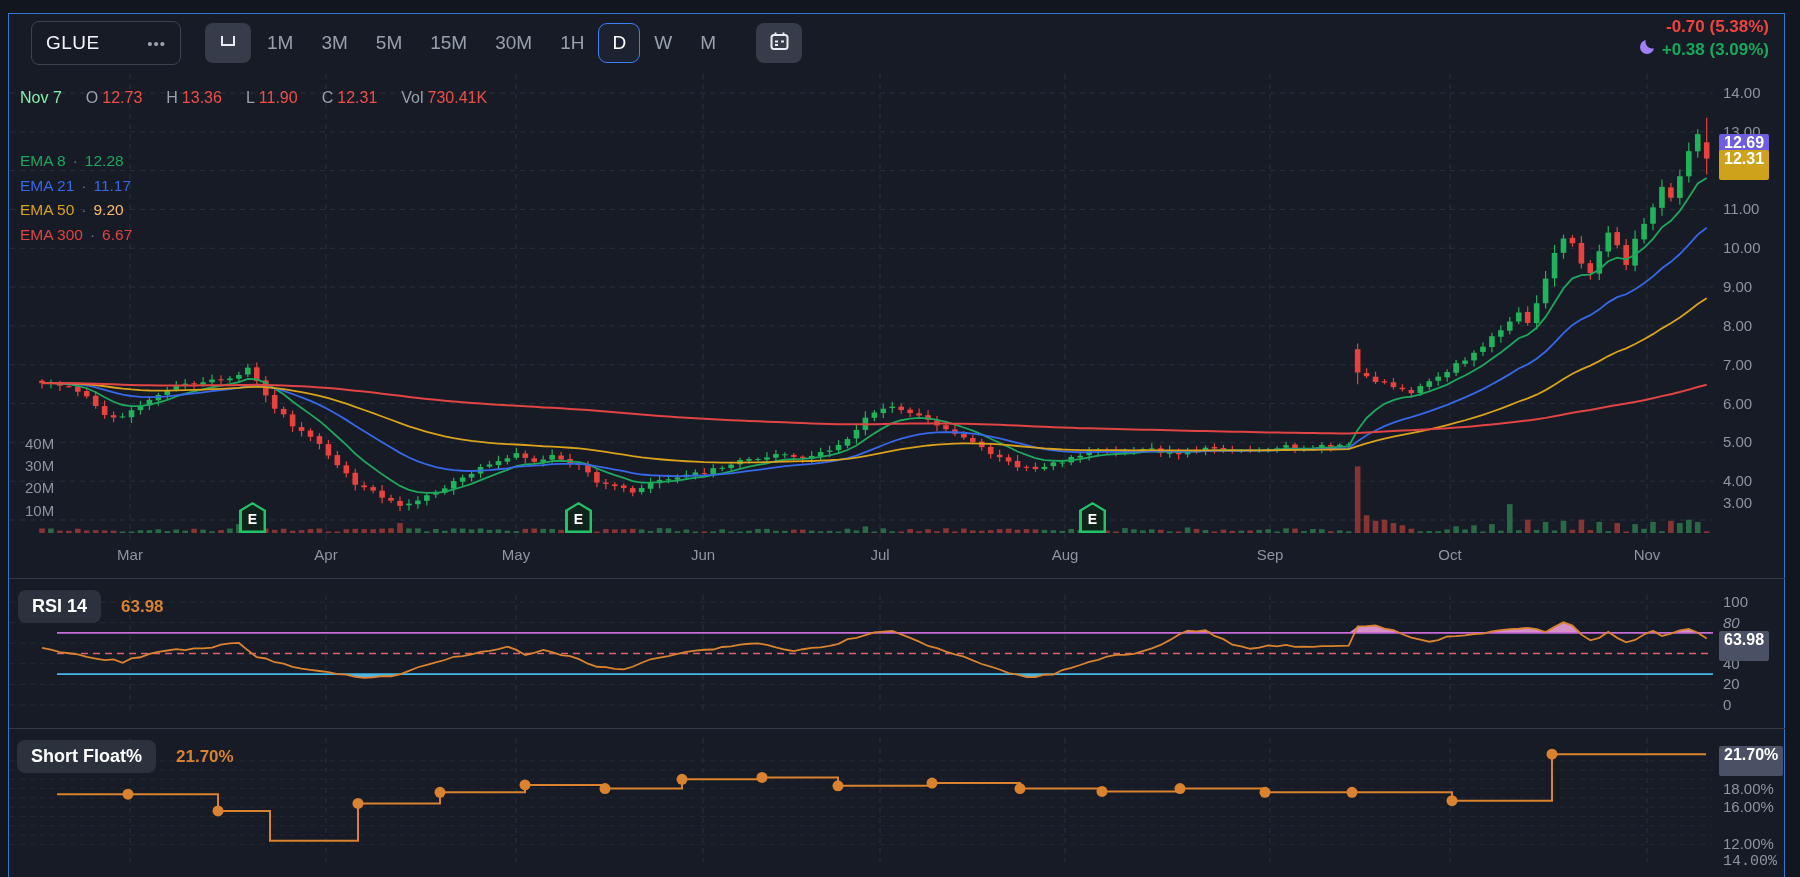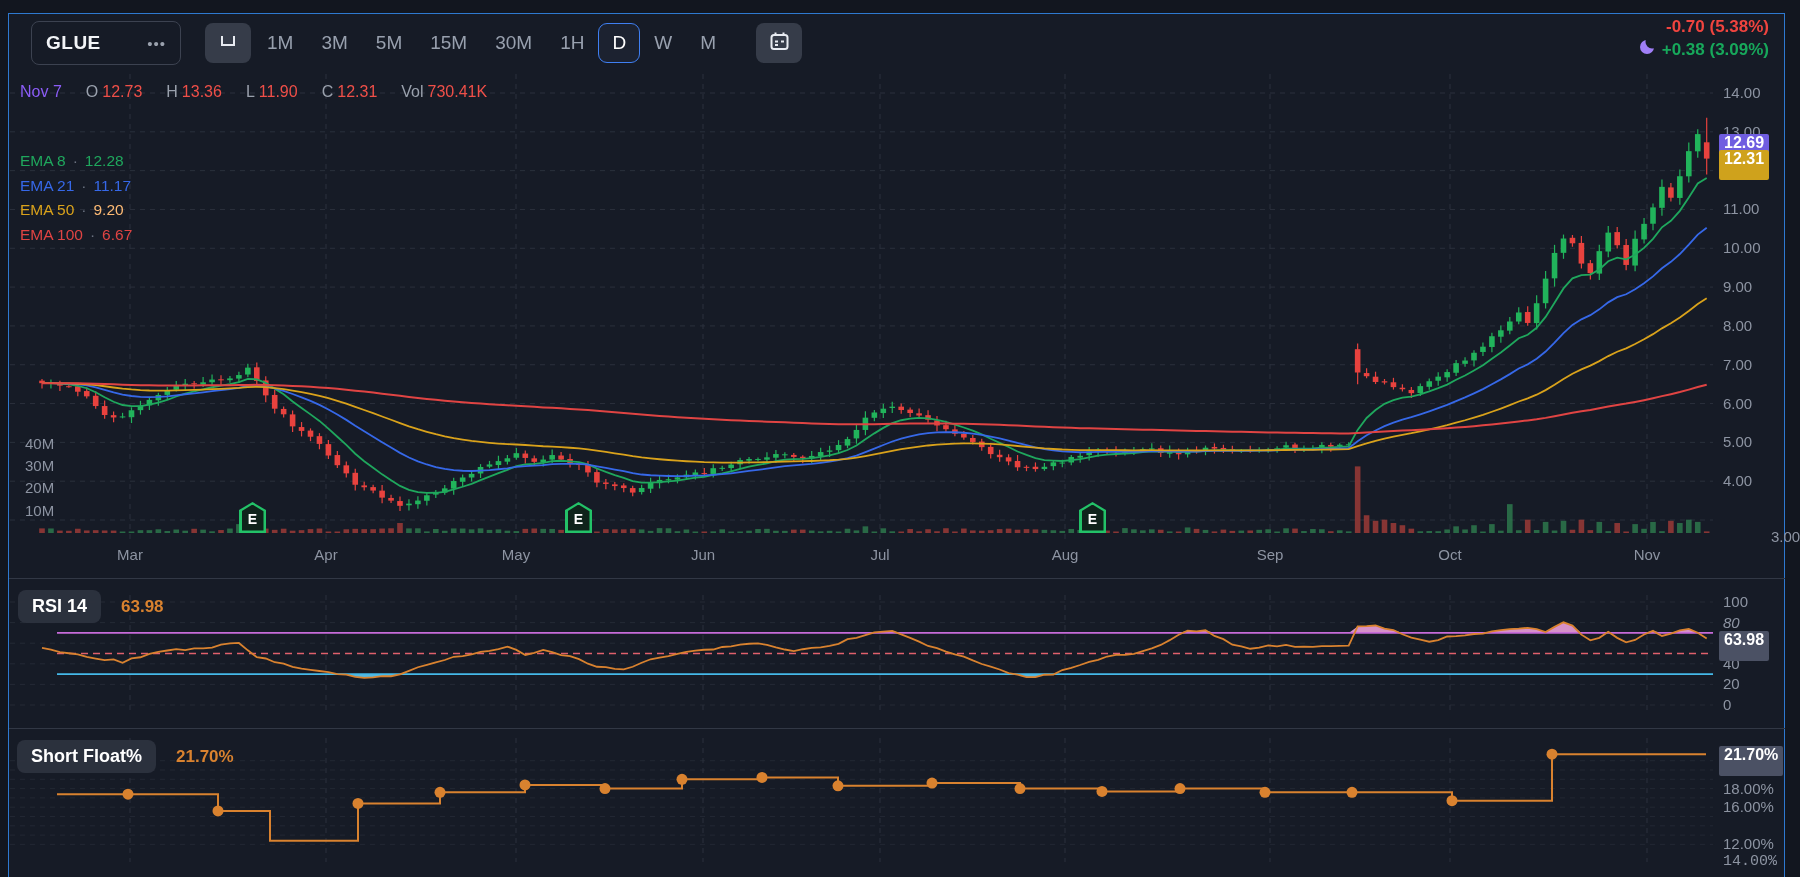--- a/index.html
+++ b/index.html
@@ -8,36 +8,36 @@
     border:1px solid #2e79d0;border-bottom:none;box-sizing:border-box;z-index:0;}
   #canvas{position:absolute;left:0;top:0;z-index:1;}
   #labels{position:absolute;left:0;top:0;z-index:2;}
   .axlab{position:absolute;color:#8d94a2;font-size:15px;white-space:nowrap;}
   .tag{position:absolute;left:1719px;height:30px;line-height:17px;padding:0 5px;border-radius:2px;
     color:#fff;font-size:16px;font-weight:bold;white-space:nowrap;}
   
   #toolbar{position:absolute;left:9px;top:14px;width:1776px;height:58px;z-index:3;}
   #symbol-box{position:absolute;left:22px;top:7px;width:150px;height:44px;border:1px solid #3c4250;
     border-radius:8px;display:flex;align-items:center;justify-content:space-between;padding:0 14px;box-sizing:border-box;cursor:pointer;}
-  #symbol-text{color:#f2f4f7;font-size:19px;font-weight:700;letter-spacing:.5px;}
+  #symbol-text{color:#f2f4f7;font-size:19px;font-weight:400;letter-spacing:.5px;}
   #symbol-menu{color:#9aa1ad;font-size:15px;letter-spacing:1px;}
   .sq-btn{position:absolute;top:9px;width:46px;height:40px;background:#363c49;border-radius:8px;
     display:flex;align-items:center;justify-content:center;cursor:pointer;}
   #intervals{position:absolute;left:244px;top:9px;height:40px;display:flex;align-items:center;}
   .int-btn{color:#98a0ae;font-size:19px;padding:0 14px;height:40px;display:flex;align-items:center;
     background:none;border:none;cursor:pointer;font-family:"Liberation Sans",sans-serif;}
   .int-btn.sel{color:#fff;border:1.5px solid #3f7ff2;background:#1c2230;border-radius:9px;padding:0 13px;}
   #changes{position:absolute;right:16px;top:2px;text-align:right;font-size:17px;font-weight:600;line-height:22px;}
   #chg-reg{color:#f0443f;}
   #chg-ah{color:#17a85b;display:flex;align-items:center;justify-content:flex-end;gap:6px;}
   
   #quote-row{position:absolute;left:20px;top:83px;z-index:2;display:flex;align-items:baseline;gap:24px;
     font-size:16px;color:#9aa1ad;}
   #quote-row .pair{display:flex;gap:4px;}
-  #quote-row .date{color:#8b5cf6;}
+  #quote-row .date{color:#86efac;margin-top:6px;}
   #quote-row .val{color:#ef4f48;}
   #ema-rows{position:absolute;left:20px;top:121px;z-index:2;font-size:15.5px;margin-top:28px;}
   .ema-row{height:24.5px;display:flex;align-items:center;gap:7px;}
   .chiprow{position:absolute;z-index:2;display:flex;align-items:center;gap:20px;}
   .chip{background:rgba(45,50,62,.96);border-radius:8px;padding:6px 14px;color:#fff;
     font-weight:bold;font-size:18px;}
   .chipval{color:#d9822f;font-size:17px;font-weight:600;}
   .sep{position:absolute;left:9px;width:1776px;height:1px;background:#323845;z-index:2;}
   
   .ebadge{position:absolute;width:27px;height:31px;z-index:2;
@@ -713,21 +713,21 @@
     <div class="axlab" style="left: 1723px; top: 122.82px;">13.00</div>
     <div class="axlab" style="left: 1723px; top: 161.64px;">12.00</div>
     <div class="axlab" style="left: 1723px; top: 200.46px;">11.00</div>
     <div class="axlab" style="left: 1723px; top: 239.28px;">10.00</div>
     <div class="axlab" style="left: 1723px; top: 278.1px;">9.00</div>
     <div class="axlab" style="left: 1723px; top: 316.92px; text-align: right;">8.00</div>
     <div class="axlab" style="left: 1723px; top: 355.74px;">7.00</div>
     <div class="axlab" style="left: 1723px; top: 394.56px;">6.00</div>
     <div class="axlab" style="left: 1723px; top: 433.38px;">5.00</div>
     <div class="axlab" style="left: 1723px; top: 472.2px;">4.00</div>
-    <div class="axlab" style="left: 1723px; top: 528px; margin-left: 48px;">3.00</div>
+    <div class="axlab" style="left: 1723px; top: 494px;">3.00</div>
     <div class="axlab" style="left: 25px; top: 435px;">40M</div>
     <div class="axlab" style="left: 25px; top: 457px;">30M</div>
     <div class="axlab" style="left: 25px; top: 479px;">20M</div>
     <div class="axlab" style="left: 25px; top: 502px;">10M</div>
     <div class="axlab" style="left: 1723px; top: 593px;">100</div>
     <div class="axlab" style="left: 1723px; top: 613.6px; font-style: italic;">80</div>
     <div class="axlab" style="left: 1723px; top: 654.8px;">40</div>
     <div class="axlab" style="left: 1723px; top: 675.4px;">20</div>
     <div class="axlab" style="left: 1723px; top: 696px;">0</div>
     <div class="axlab" style="left: 1723px; top: 761px;">20.00%</div>
@@ -824,21 +824,21 @@
       <span style="color: rgb(54, 104, 232);">EMA 21</span>
       <span style="color: rgb(107, 114, 128);">·</span>
       <span style="color: rgb(54, 104, 232);">11.17</span>
     </div>
     <div class="ema-row">
       <span style="color: rgb(217, 162, 27);">EMA 50</span>
       <span style="color: rgb(107, 114, 128);">·</span>
       <span style="color: #fdba74;">9.20</span>
     </div>
     <div class="ema-row">
-      <span style="color: rgb(224, 68, 67);">EMA 100</span>
+      <span style="color: rgb(224, 68, 67);">EMA 300</span>
       <span style="color: rgb(107, 114, 128);">·</span>
       <span style="color: rgb(224, 68, 67);">6.67</span>
     </div>
   </div>
 
 <div class="sep" style="top:578px"></div>
 <div class="sep" style="top:728px"></div>
 
 <div class="chiprow" style="left:18px;top:590px">
   <span class="chip">RSI 14</span>

